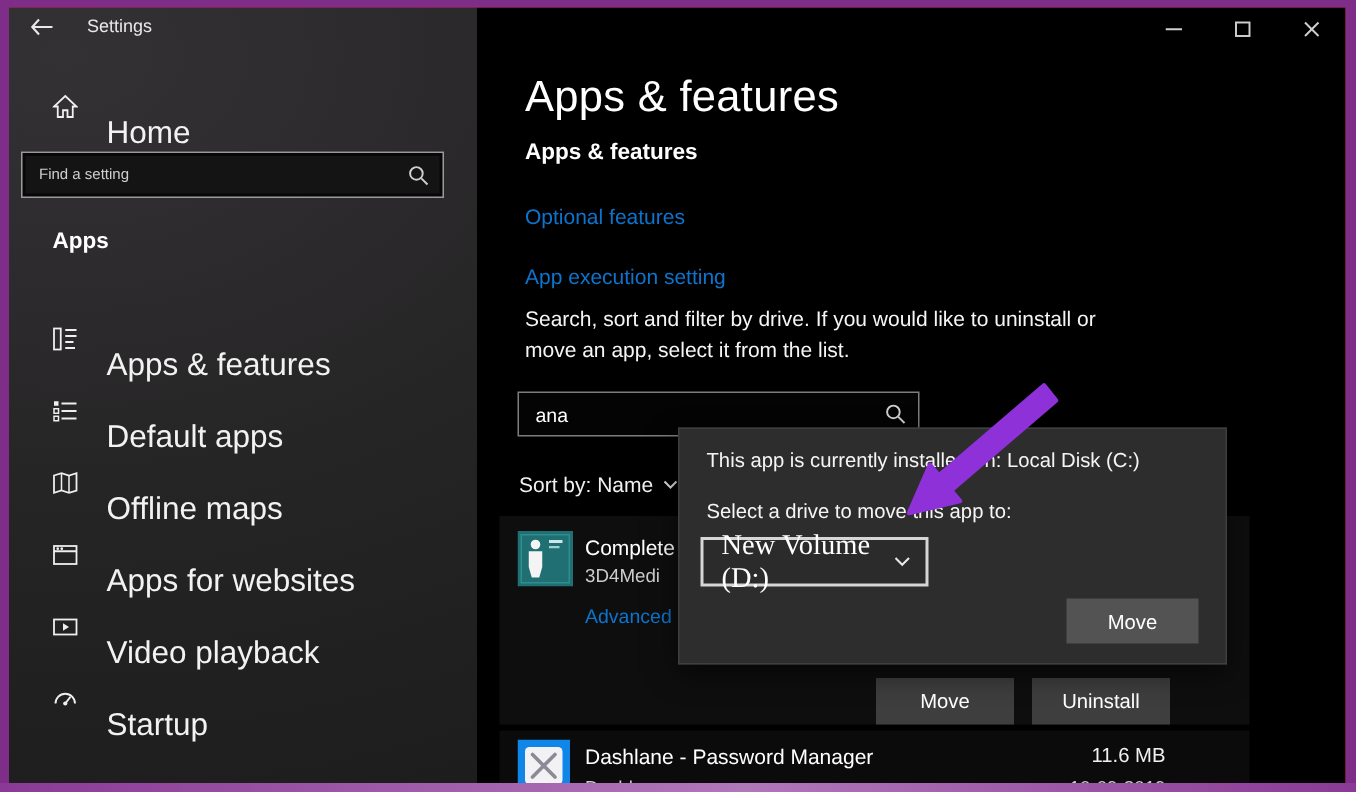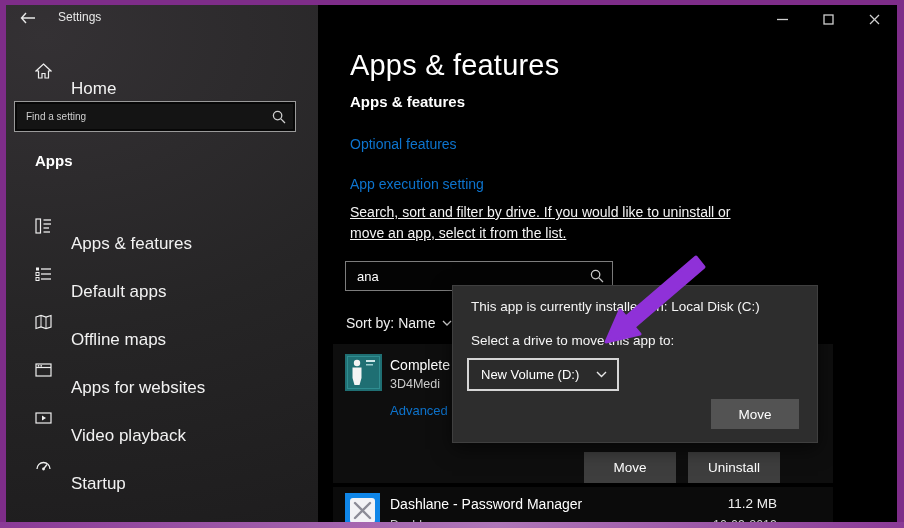--- a/index.html
+++ b/index.html
@@ -9,41 +9,41 @@
     background:linear-gradient(90deg,#8a3a96,#b077b9 55%,#8a3a96);}
   .window{position:absolute;left:6px;top:5px;right:7px;bottom:6px;display:flex;overflow:hidden;background:#b91c1c;}
 
   
   .sidebar{position:relative;width:312px;flex:0 0 312px;
     background:radial-gradient(900px 640px at 12% 6%,#343134 0%,#262526 45%,#1a191a 100%);}
   .back-btn{position:absolute;left:10px;top:3px;width:24px;height:20px;display:flex;align-items:center;justify-content:center;}
   .app-title{position:absolute;left:52px;top:5px;font-size:12px;color:#e8e8e8;}
   .side-row{position:absolute;left:0;width:100%;height:36px;display:flex;align-items:center;}
   .side-row .ic{width:17px;height:17px;margin-left:29px;flex:0 0 17px;display:flex;align-items:center;justify-content:center;}
-  .side-row .lbl{margin-left:19px;font-size:17px;color:#f2f2f2;margin-top:36px;}
+  .side-row .lbl{margin-left:19px;font-size:21px;color:#f2f2f2;margin-top:36px;}
   .home-row{top:48px;}
   .side-search{position:absolute;left:8px;top:96px;width:282px;height:31px;background:#141414;
     border:1px solid #9a9a9a;box-shadow:inset 0 0 0 2px #070707;display:flex;align-items:center;}
   .side-search input{flex:1;background:transparent;border:none;outline:none;color:#d9d9d9;
     font-size:10px;padding:0 8px 0 11px;}
   .side-search input::placeholder{color:#cfcfcf;}
   .side-search .ic{margin-right:9px;}
   .section-label{position:absolute;left:29px;top:147px;font-size:15px;font-weight:700;color:#ffffff;}
   .nav-0{top:203px;} .nav-1{top:251px;} .nav-2{top:299px;} .nav-3{top:347px;} .nav-4{top:395px;} .nav-5{top:443px;}
 
   
   .main{position:relative;flex:1;background:#000;overflow:hidden;}
   .win-controls{position:absolute;top:0;right:0;display:flex;z-index:3;}
   .win-btn{width:46px;height:28px;display:flex;align-items:center;justify-content:center;}
   .page-title{position:absolute;left:32px;top:44px;font-size:29px;font-weight:300;color:#ffffff;letter-spacing:.2px;}
   .section-title{position:absolute;left:32px;top:88px;font-size:15px;font-weight:700;color:#ffffff;}
   .blue-link{color:#0d74ce;font-size:14px;}
   .link-1{position:absolute;left:32px;top:131px;}
   .link-2{position:absolute;left:32px;top:171px;}
-  .desc{position:absolute;left:32px;top:197px;font-size:14px;line-height:21px;color:#f5f5f5;text-decoration:underline;}
+  .desc{position:absolute;left:32px;top:197px;font-size:14px;line-height:21px;color:#f5f5f5;}
   .filter-box{position:absolute;left:27px;top:256px;width:268px;height:30px;background:#040404;
     border:1px solid #7d7d7d;display:flex;align-items:center;z-index:1;}
   .filter-box input{flex:1;background:transparent;border:none;outline:none;color:#fff;font-size:13px;padding:0 6px 0 11px;}
   .filter-box .ic{margin-right:8px;}
   .sort-row{position:absolute;left:28px;top:310px;font-size:14px;color:#f0f0f0;display:flex;align-items:center;gap:7px;z-index:1;}
 
   .list-item{position:absolute;left:15px;width:500px;background:#0e0e0e;z-index:1;}
   .item-1{top:339px;height:139px;}
   .item-2{top:482px;height:60px;background:#0b0b0b;}
   .app-ico{position:absolute;left:12px;top:10px;width:37px;height:37px;}
@@ -58,21 +58,21 @@
   .app-size{position:absolute;right:56px;top:9px;font-size:13.5px;color:#f0f0f0;}
   .app-date{position:absolute;right:56px;top:31px;font-size:12.5px;color:#cccccc;}
 
   
   .dialog{position:absolute;left:134px;top:280px;width:366px;height:158px;background:#2d2d2d;
     border:1px solid #3f3f3f;box-shadow:0 6px 18px rgba(0,0,0,.55);z-index:5;}
   .dlg-line1{position:absolute;left:18px;top:13px;font-size:13.5px;color:#f5f5f5;white-space:nowrap;}
   .dlg-line2{position:absolute;left:18px;top:47px;font-size:13.5px;color:#f5f5f5;white-space:nowrap;}
   .drive-select{position:absolute;left:14px;top:72px;width:152px;height:33px;background:#2b2b2b;
     border:2px solid #d6d6d6;display:flex;align-items:center;justify-content:space-between;padding:0 10px 0 12px;}
-  .drive-select .val{font-size:13px;color:#ffffff;}
+  .drive-select .val{font-size:19px;color:#ffffff;font-family:Liberation Serif, serif;}
   .dlg-move{position:absolute;left:258px;top:113px;width:88px;height:30px;background:#535353;
     color:#fff;border:none;font-size:13.5px;}
 
   .arrow-layer{position:absolute;left:0;top:0;width:100%;height:100%;z-index:9;pointer-events:none;}
 
   svg{display:block;}
 </style>
 </head>
 <body>
 
@@ -251,21 +251,21 @@
       <div class="list-item item-2">
         <span class="app-ico">
           <svg width="35" height="35" viewBox="0 0 35 35">
               <rect width="35" height="35" fill="#0f86e8"></rect>
               <rect x="5" y="5" width="25" height="25" rx="3" fill="#f2f2f5"></rect>
               <path d="M10 10 L25 25 M25 10 L10 25" stroke="#8b8b96" stroke-width="2.4" stroke-linecap="round"></path>
             </svg>
         </span>
         <span class="app-name">Dashlane - Password Manager</span>
         <span class="app-pub">Dashlane</span>
-        <span class="app-size">11.2 MB</span>
+        <span class="app-size">11.6 MB</span>
         <span class="app-date">10-09-2019</span>
       </div>
 
       <div class="dialog">
         <div class="dlg-line1">This app is currently installed on: Local Disk (C:)</div>
         <div class="dlg-line2">Select a drive to move this app to:</div>
         <div class="drive-select">
           <span class="val">New Volume (D:)</span>
           <span>
             <svg width="11" height="7" viewBox="0 0 11 7">

